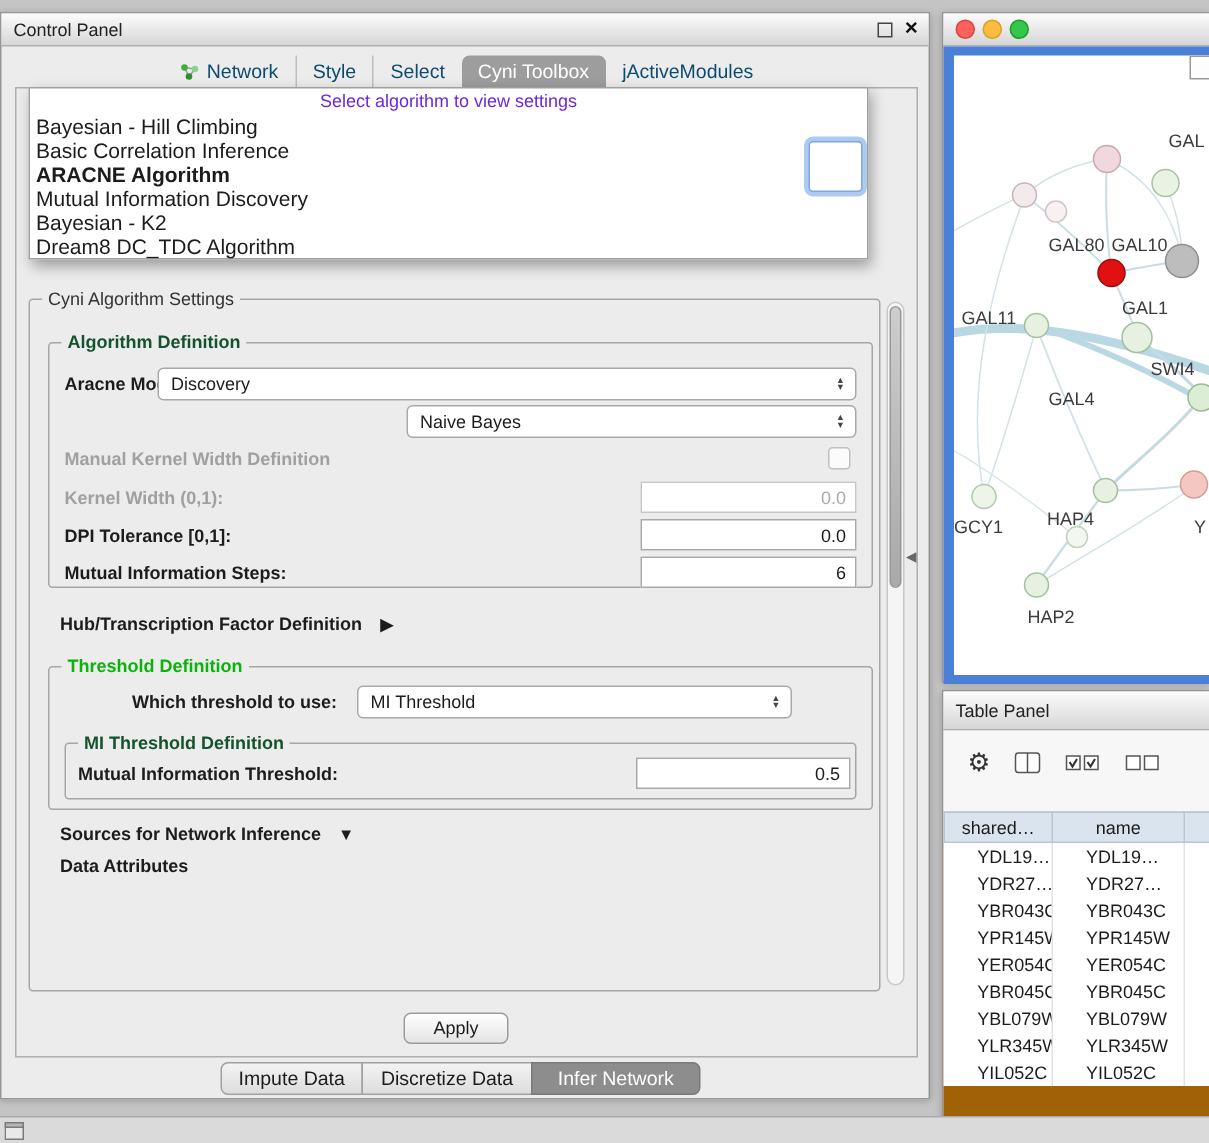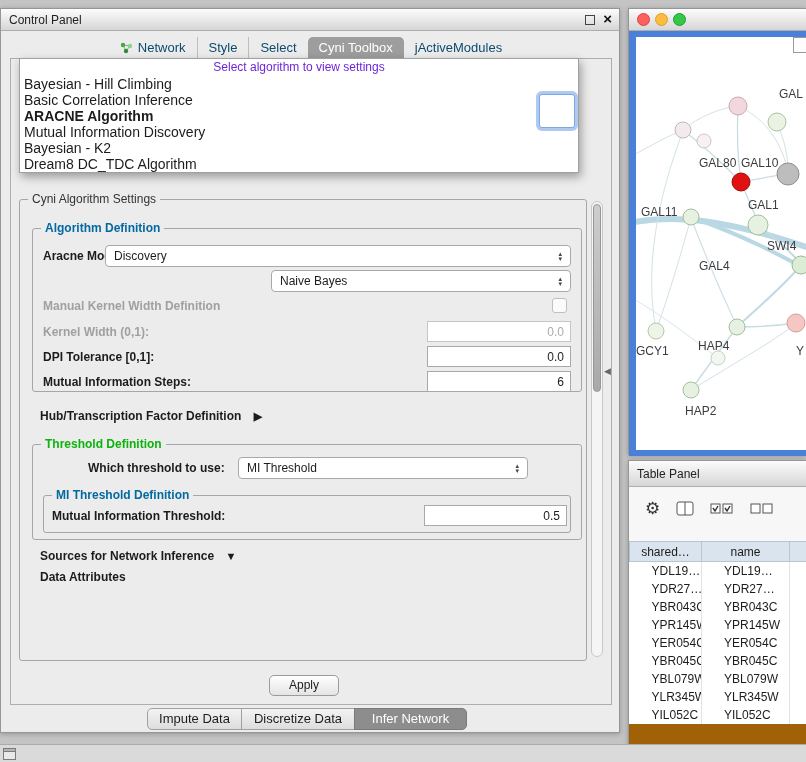--- a/index.html
+++ b/index.html
@@ -9,21 +9,21 @@
     background: #c4c4c4;
     font-family: "Liberation Sans", sans-serif;
     font-size: 12px; color: #1c1c1c;
   }
   .abs { position: absolute; }
   .win { background:#ececec; border:1px solid #969696; box-shadow:0 1px 5px rgba(0,0,0,.25); }
   .titlebar { background:linear-gradient(#fcfcfc,#d6d6d6); border-bottom:1px solid #aeaeae; }
   .titlebar .ttext { position:absolute; left:8px; top:4px; color:#222; }
   .lbl { font-weight:bold; white-space:nowrap; }
   .gray { color:#a0a0a0; }
-  .blue-title { color:#0369a1; }
+  .blue-title { color:#14532d; }
   .green-title { color:#0cb30c; }
   .group { border:1px solid #a6a6a6; border-radius:3px; }
   .group-title { position:absolute; top:-8px; left:8px; background:#ececec; padding:0 4px; font-weight:bold; white-space:nowrap; }
   .combo { background:#fff; border:1px solid #a9a9a9; border-radius:4px; display:flex; align-items:center; padding:0 8px; }
   .combo .arrows { margin-left:auto; display:flex; flex-direction:column; align-items:center; line-height:5px; font-size:7px; color:#444; }
   .combo .arrows i { font-style:normal; }
   .field { background:#fff; border:1px solid #a9a9a9; display:flex; align-items:center; justify-content:flex-end; padding:0 6px; }
   .field.disabled { border-color:#c6c6c6; color:#ababab; }
   .checkbox { background:#fbfbfb; border:1px solid #c0c0c0; border-radius:3px; }
   .popup { background:#fff; border:1px solid #a0a0a0; box-shadow:2px 4px 9px rgba(0,0,0,.35); z-index:40; }

